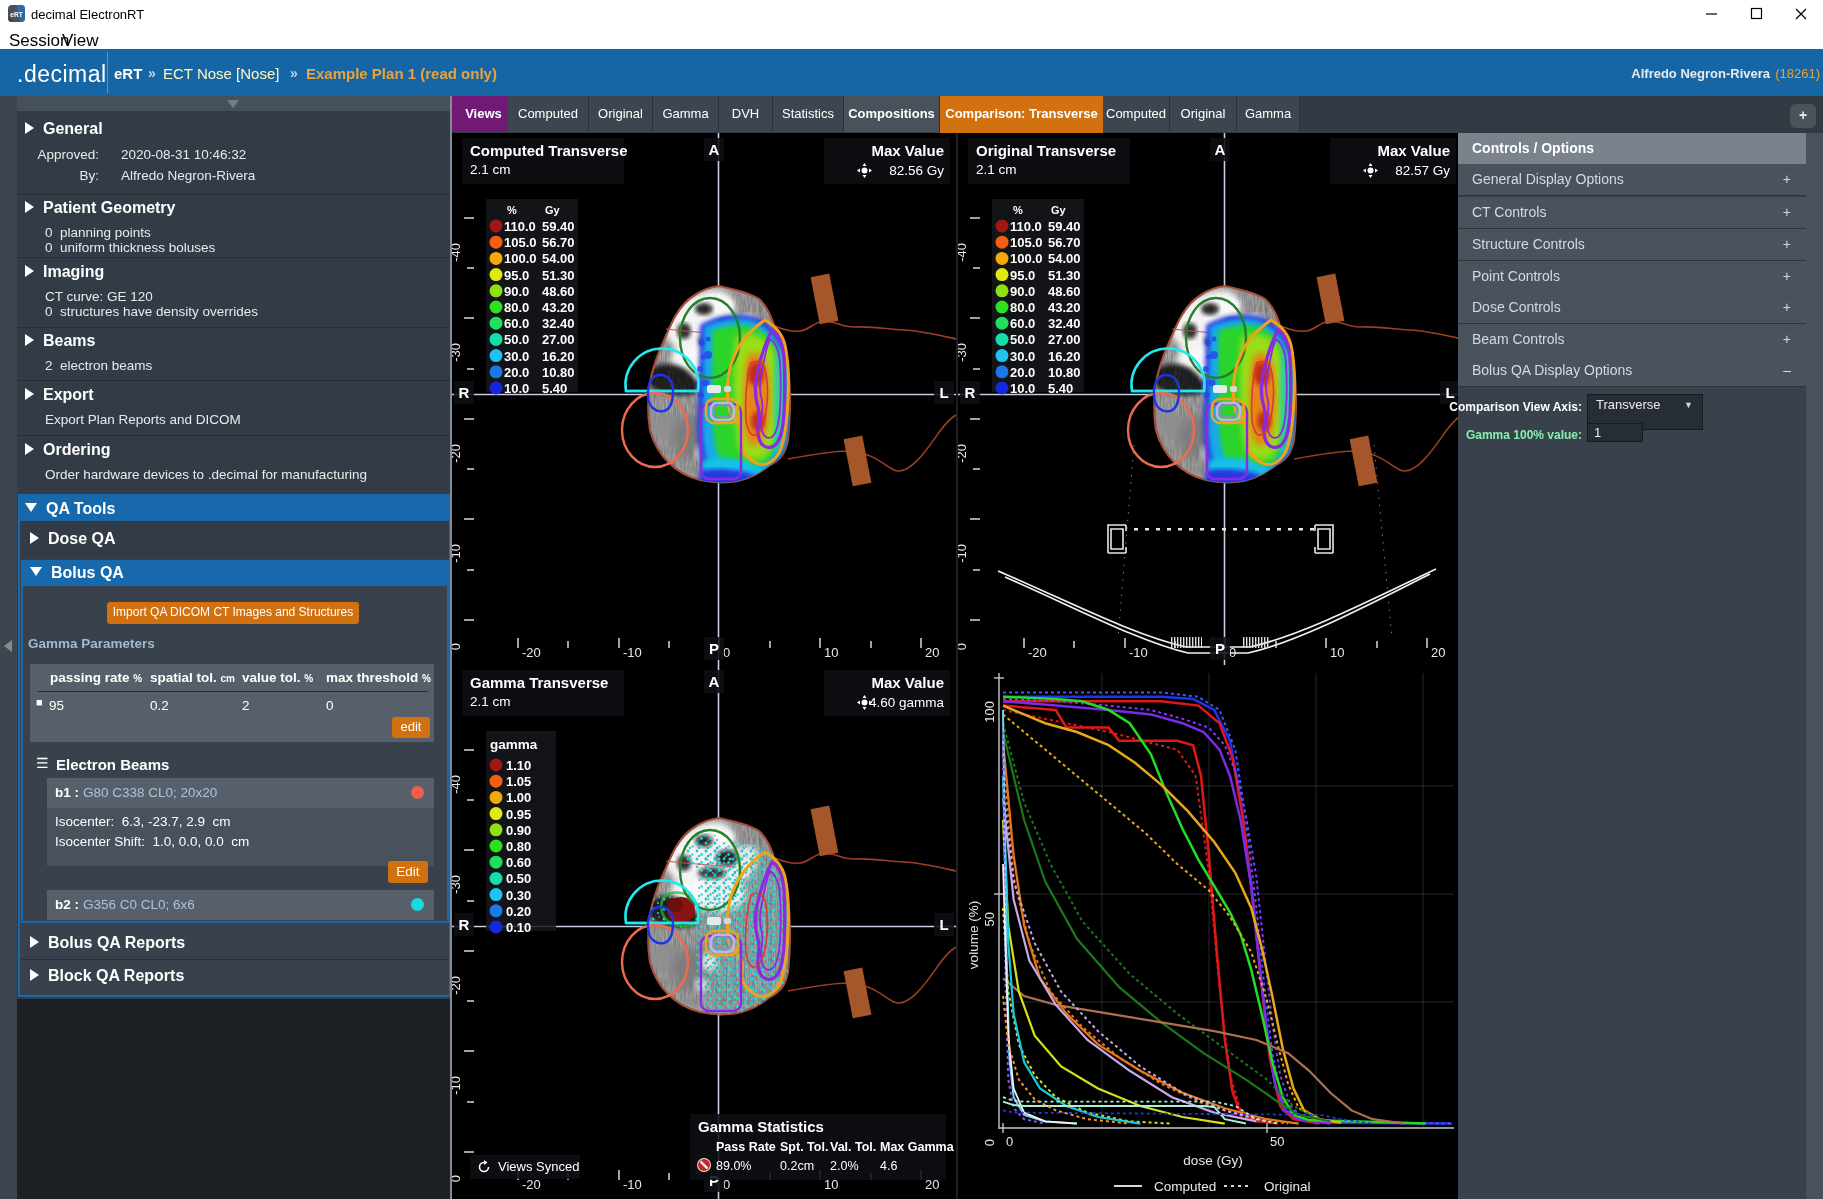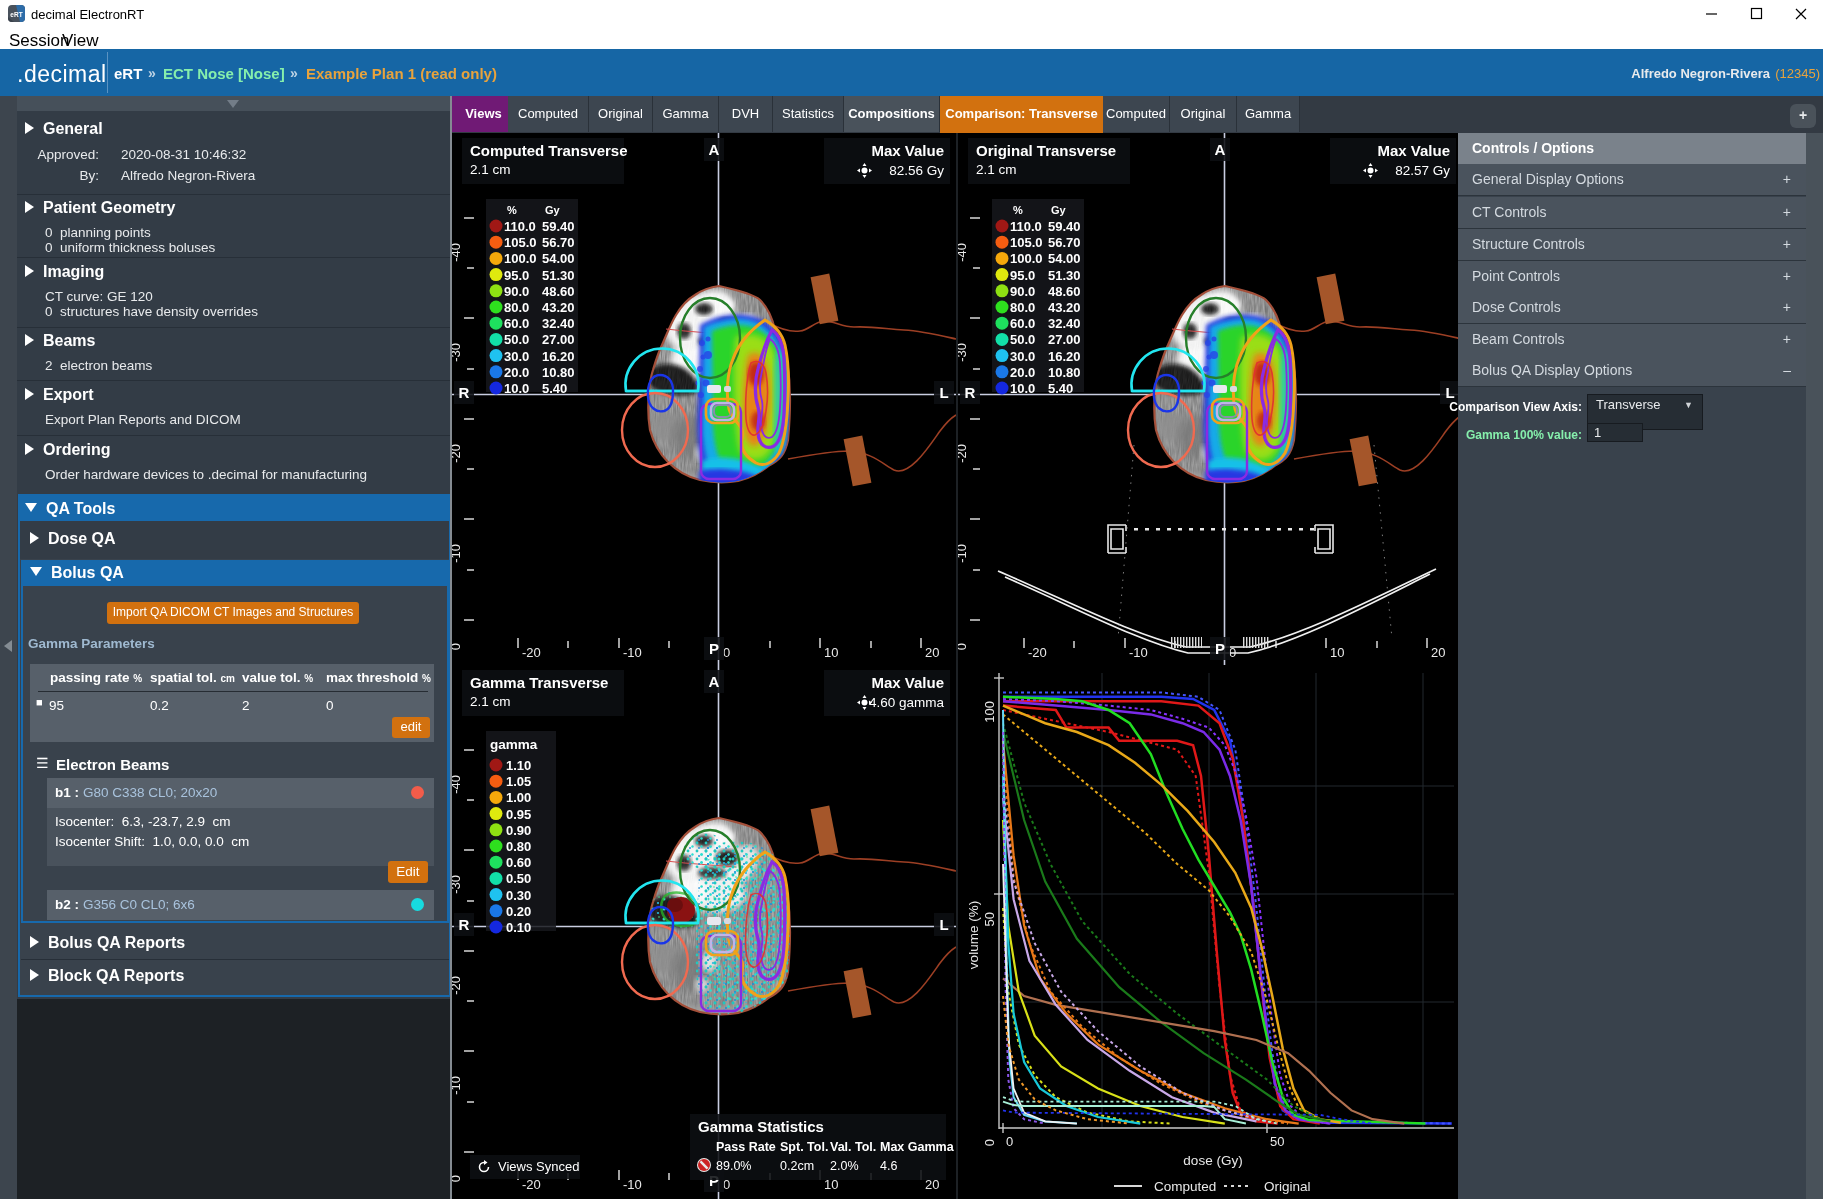--- a/index.html
+++ b/index.html
@@ -214,25 +214,25 @@
   </div>
   <div class="abs" id="menubar">
     <span class="abs" style="left:9px;top:3px;">Session</span>
     <span class="abs" style="left:62px;top:3px;">View</span>
   </div>
   <div class="abs" id="bluebar">
     <span class="abs" style="left:17px;top:12px;font-size:23px;color:#fff;letter-spacing:0.5px">.decimal</span>
     <div class="abs" style="left:107px;top:3px;width:1px;height:41px;background:#5b93c2"></div>
     <span class="abs" style="left:114px;top:16px;font-size:15px;font-weight:bold;color:#fff">eRT</span>
     <span class="abs" style="left:148px;top:16px;font-size:14px;font-weight:bold;color:#bcd2e4">»</span>
-    <span class="abs" style="left:163px;top:16px;font-size:15px;font-weight:bold;color:#86efac">ECT Nose [Nose]</span>
+    <span class="abs" style="left:163px;top:16px;font-size:15px;font-weight:normal;color:#fef9c3">ECT Nose [Nose]</span>
     <span class="abs" style="left:290px;top:16px;font-size:14px;font-weight:bold;color:#bcd2e4">»</span>
     <span class="abs" style="left:306px;top:16px;font-size:15px;font-weight:bold;color:#e8a33d">Example Plan 1 (read only)</span>
     <span class="abs" style="right:53px;top:17px;font-size:13px;font-weight:bold;color:#e8eaec;white-space:nowrap">Alfredo Negron-Rivera</span>
-    <span class="abs" style="right:3px;top:17px;font-size:13px;color:#e8a33d;white-space:nowrap">(12345)</span>
+    <span class="abs" style="right:3px;top:17px;font-size:13px;color:#e8a33d;white-space:nowrap">(18261)</span>
   </div>
   <div class="abs" id="sidestrip">
     <div class="abs" style="left:4px;top:544px;width:0;height:0;border-right:8px solid #848c93;border-top:6px solid transparent;border-bottom:6px solid transparent"></div>
   </div>
   <div class="abs" id="sidebase"></div>
   <div class="abs" id="sidebar">
     <div class="abs" style="left:0;top:0;width:435px;height:15px;background:#46505a">
       <div class="abs" style="left:210px;top:4px;width:0;height:0;border-top:8px solid #737d88;border-left:6px solid transparent;border-right:6px solid transparent"></div>
     </div>
     <div class="sect-title" style="top:24px"><span class="tri"></span>General</div>

